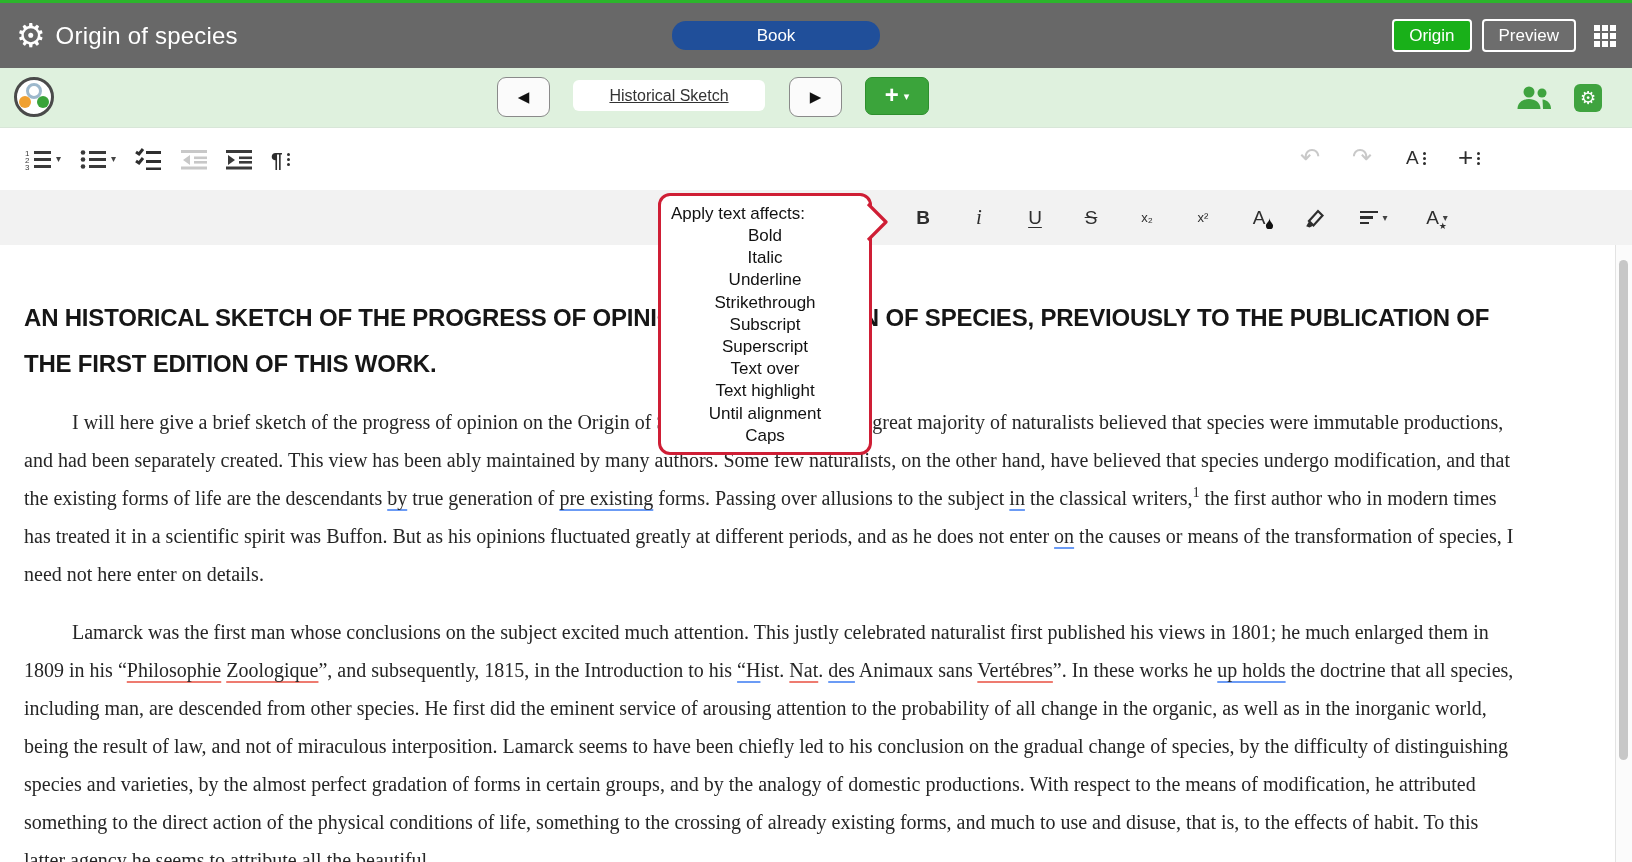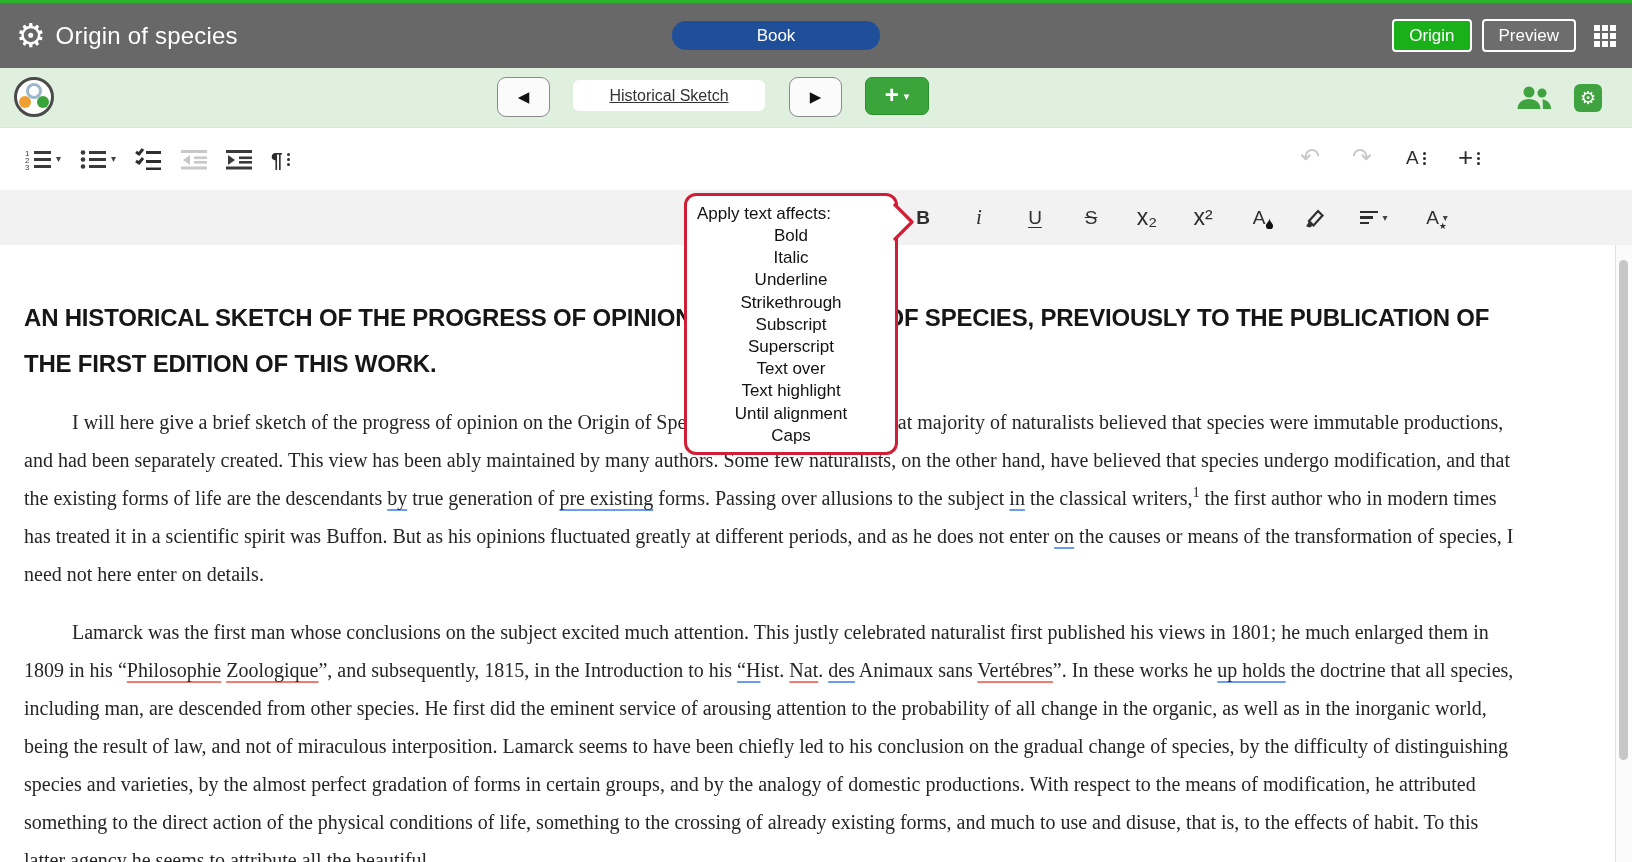--- a/index.html
+++ b/index.html
@@ -82,33 +82,33 @@
 
   
   .toolrow2{position:absolute;left:0;top:190px;width:100%;height:55px;background:#f2f2f2;}
   .tr2-icons{position:absolute;left:895px;top:0;height:55px;display:flex;align-items:center;}
   .fmt{width:56px;display:flex;align-items:center;justify-content:center;gap:4px;background:none;border:none;
     font-family:inherit;color:#2e2e2e;}
   .fmt-b{font-weight:bold;font-size:19px;}
   .fmt-i{font-family:"Liberation Serif",serif;font-style:italic;font-size:21px;}
   .fmt-u{font-size:19px;text-decoration:underline;text-underline-offset:3px;}
   .fmt-s{font-size:19px;text-decoration:line-through;}
-  .fmt-sub,.fmt-sup{font-size:23px;}
+  .fmt-sub,.fmt-sup{font-size:13px;}
   .fmt-color{font-size:19px;position:relative;}
   .droplet{position:absolute;right:-9px;bottom:0;}
   .align-bars{display:inline-flex;flex-direction:column;gap:3px;align-items:flex-start;}
   .align-bars i{height:2.5px;background:#2e2e2e;display:block;}
   .align-bars i:nth-child(1){width:18px;}
   .align-bars i:nth-child(2){width:13px;}
   .align-bars i:nth-child(3){width:9px;}
   .caps-a{font-size:19px;position:relative;}
   .caps-star{position:absolute;right:-8px;bottom:-2px;font-size:9px;font-family:"DejaVu Sans",sans-serif;}
 
   
-  .callout{position:absolute;left:684px;top:193px;width:214px;height:262px;background:#fff;
+  .callout{position:absolute;left:658px;top:193px;width:214px;height:262px;background:#fff;
     border:3px solid var(--callout-red);border-radius:12px;z-index:30;padding:7px 10px 0 10px;}
   .callout-title{font-size:17px;color:#111;text-align:left;line-height:22px;}
   .callout-items{text-align:center;}
   .callout-item{font-size:17px;color:#111;line-height:22.2px;}
   .callout-arrow{position:absolute;right:-20px;top:5px;}
 
   
   .doc{position:absolute;left:0;top:245px;width:1632px;height:617px;background:#fff;overflow:hidden;}
   .doc-inner{padding:50px 100px 0 24px;}
   .doc h1{font-family:"Liberation Sans",sans-serif;font-weight:bold;font-size:24px;line-height:46px;

